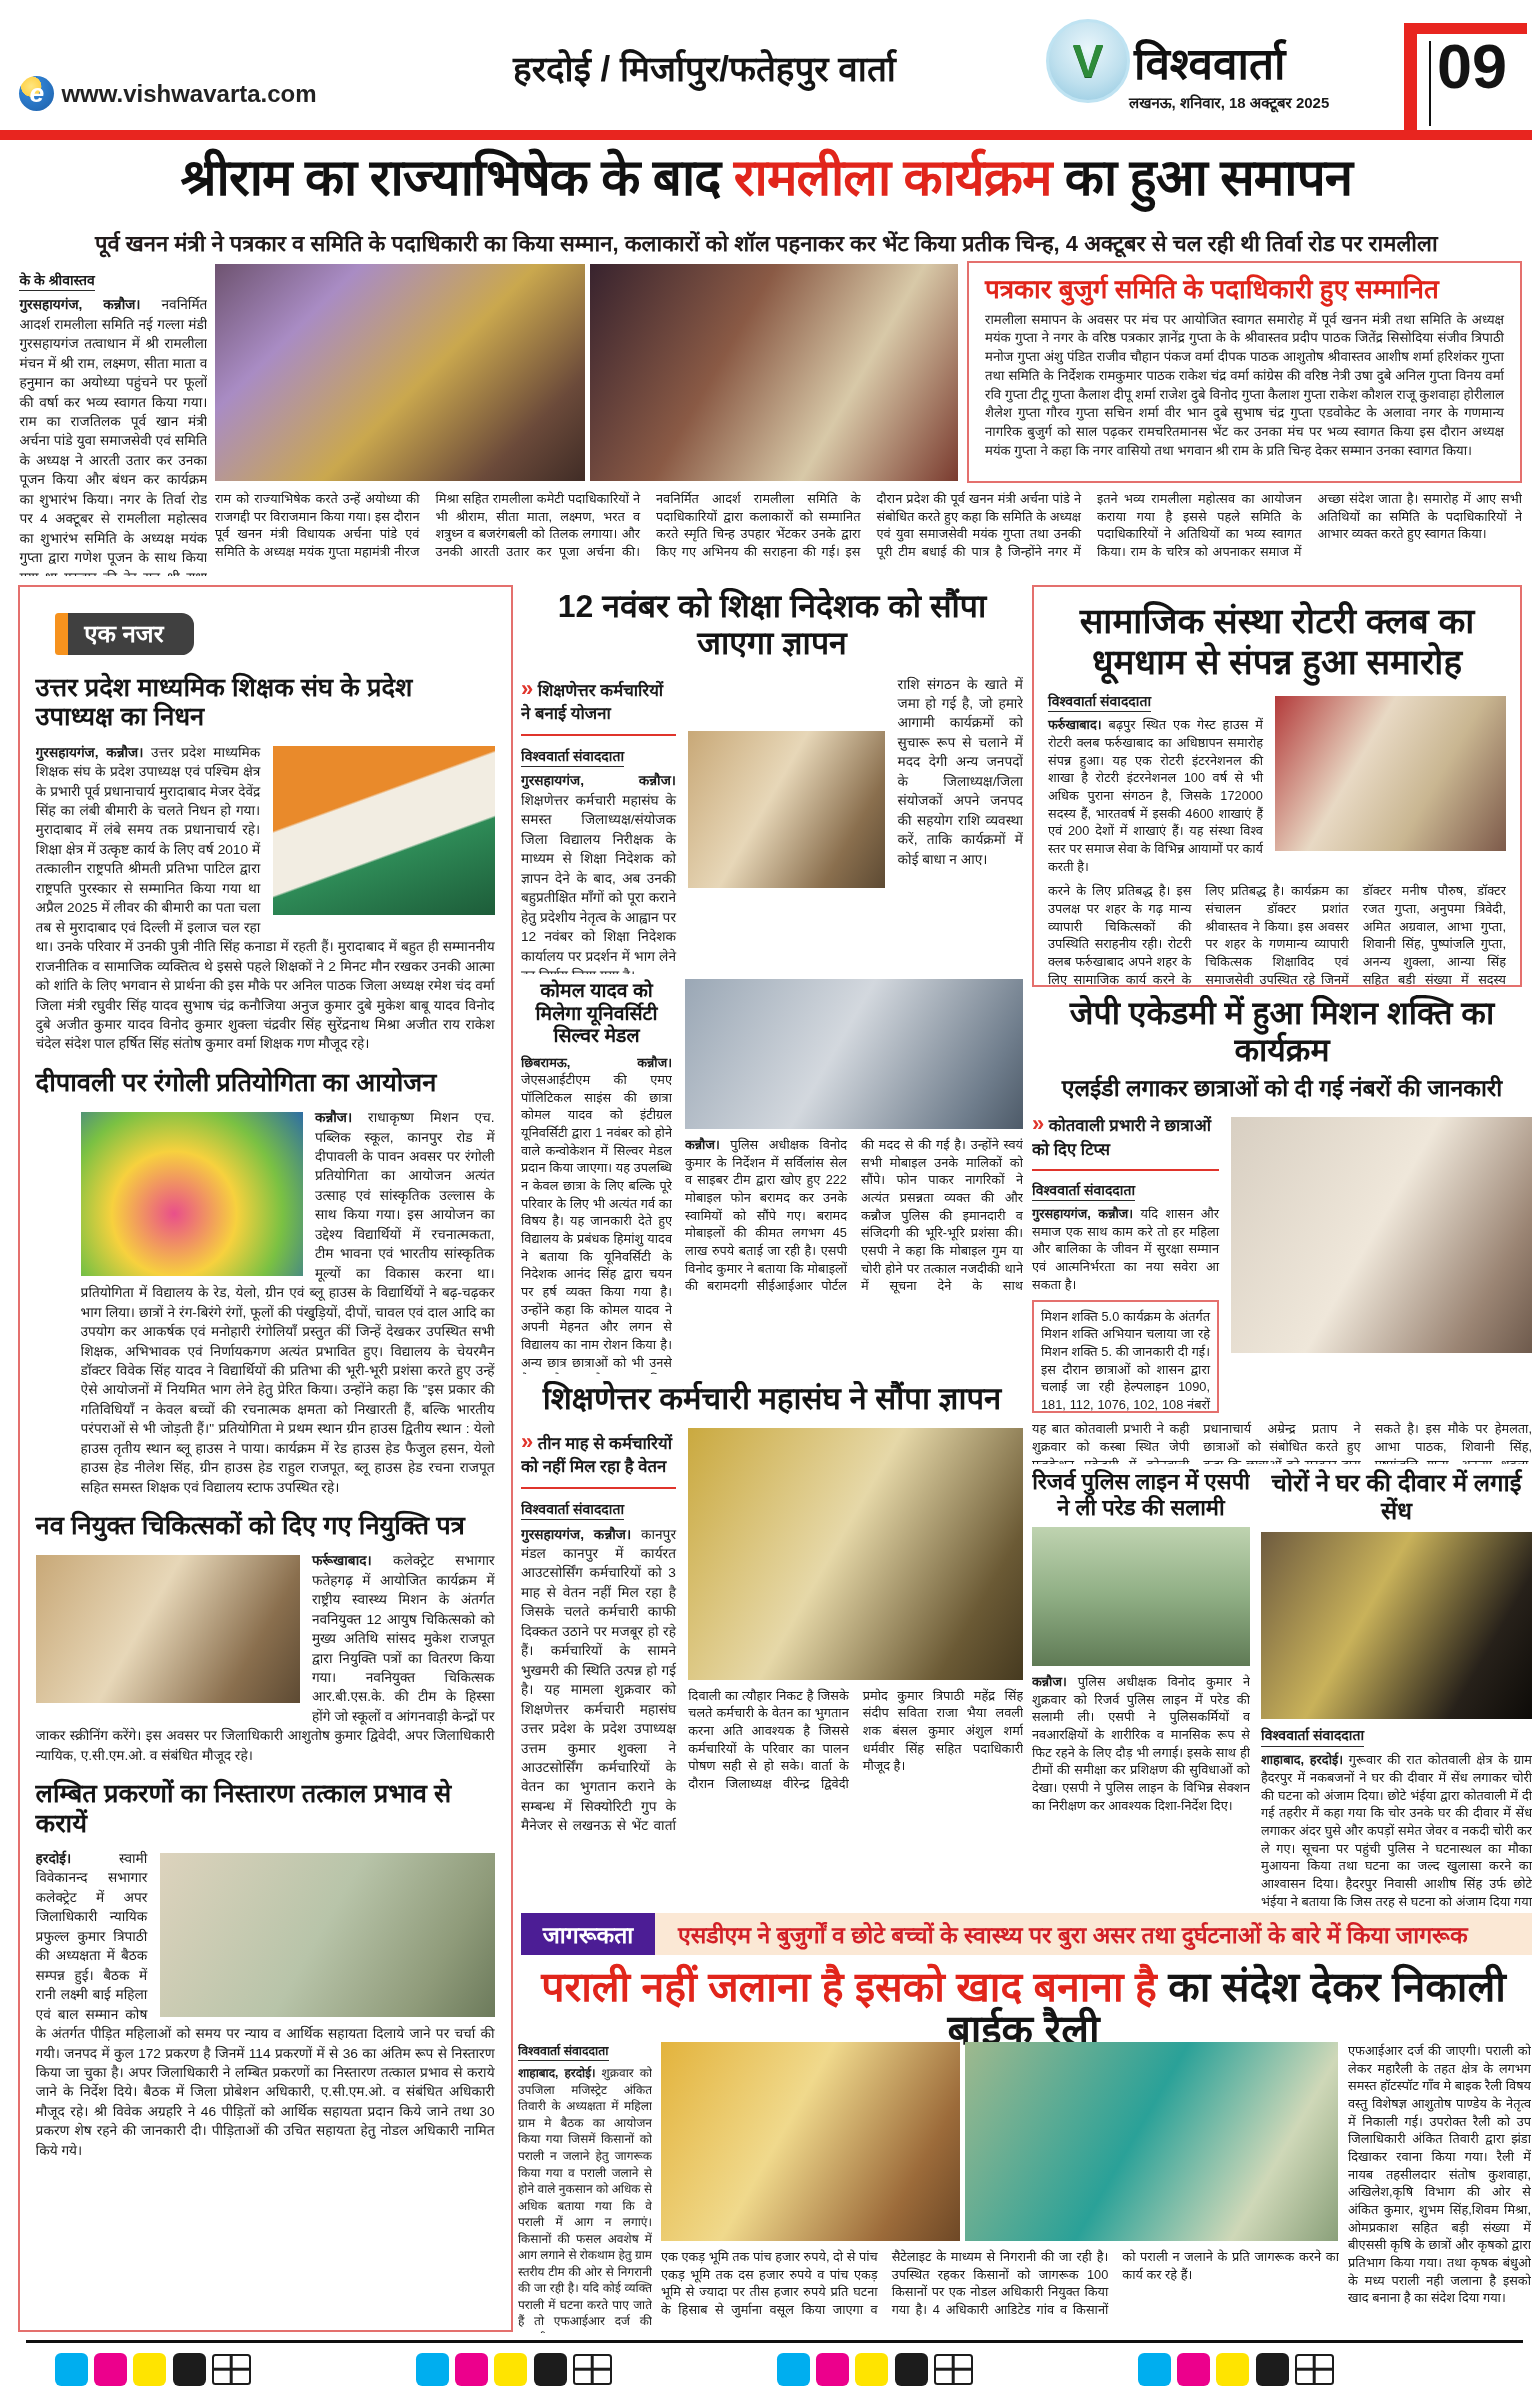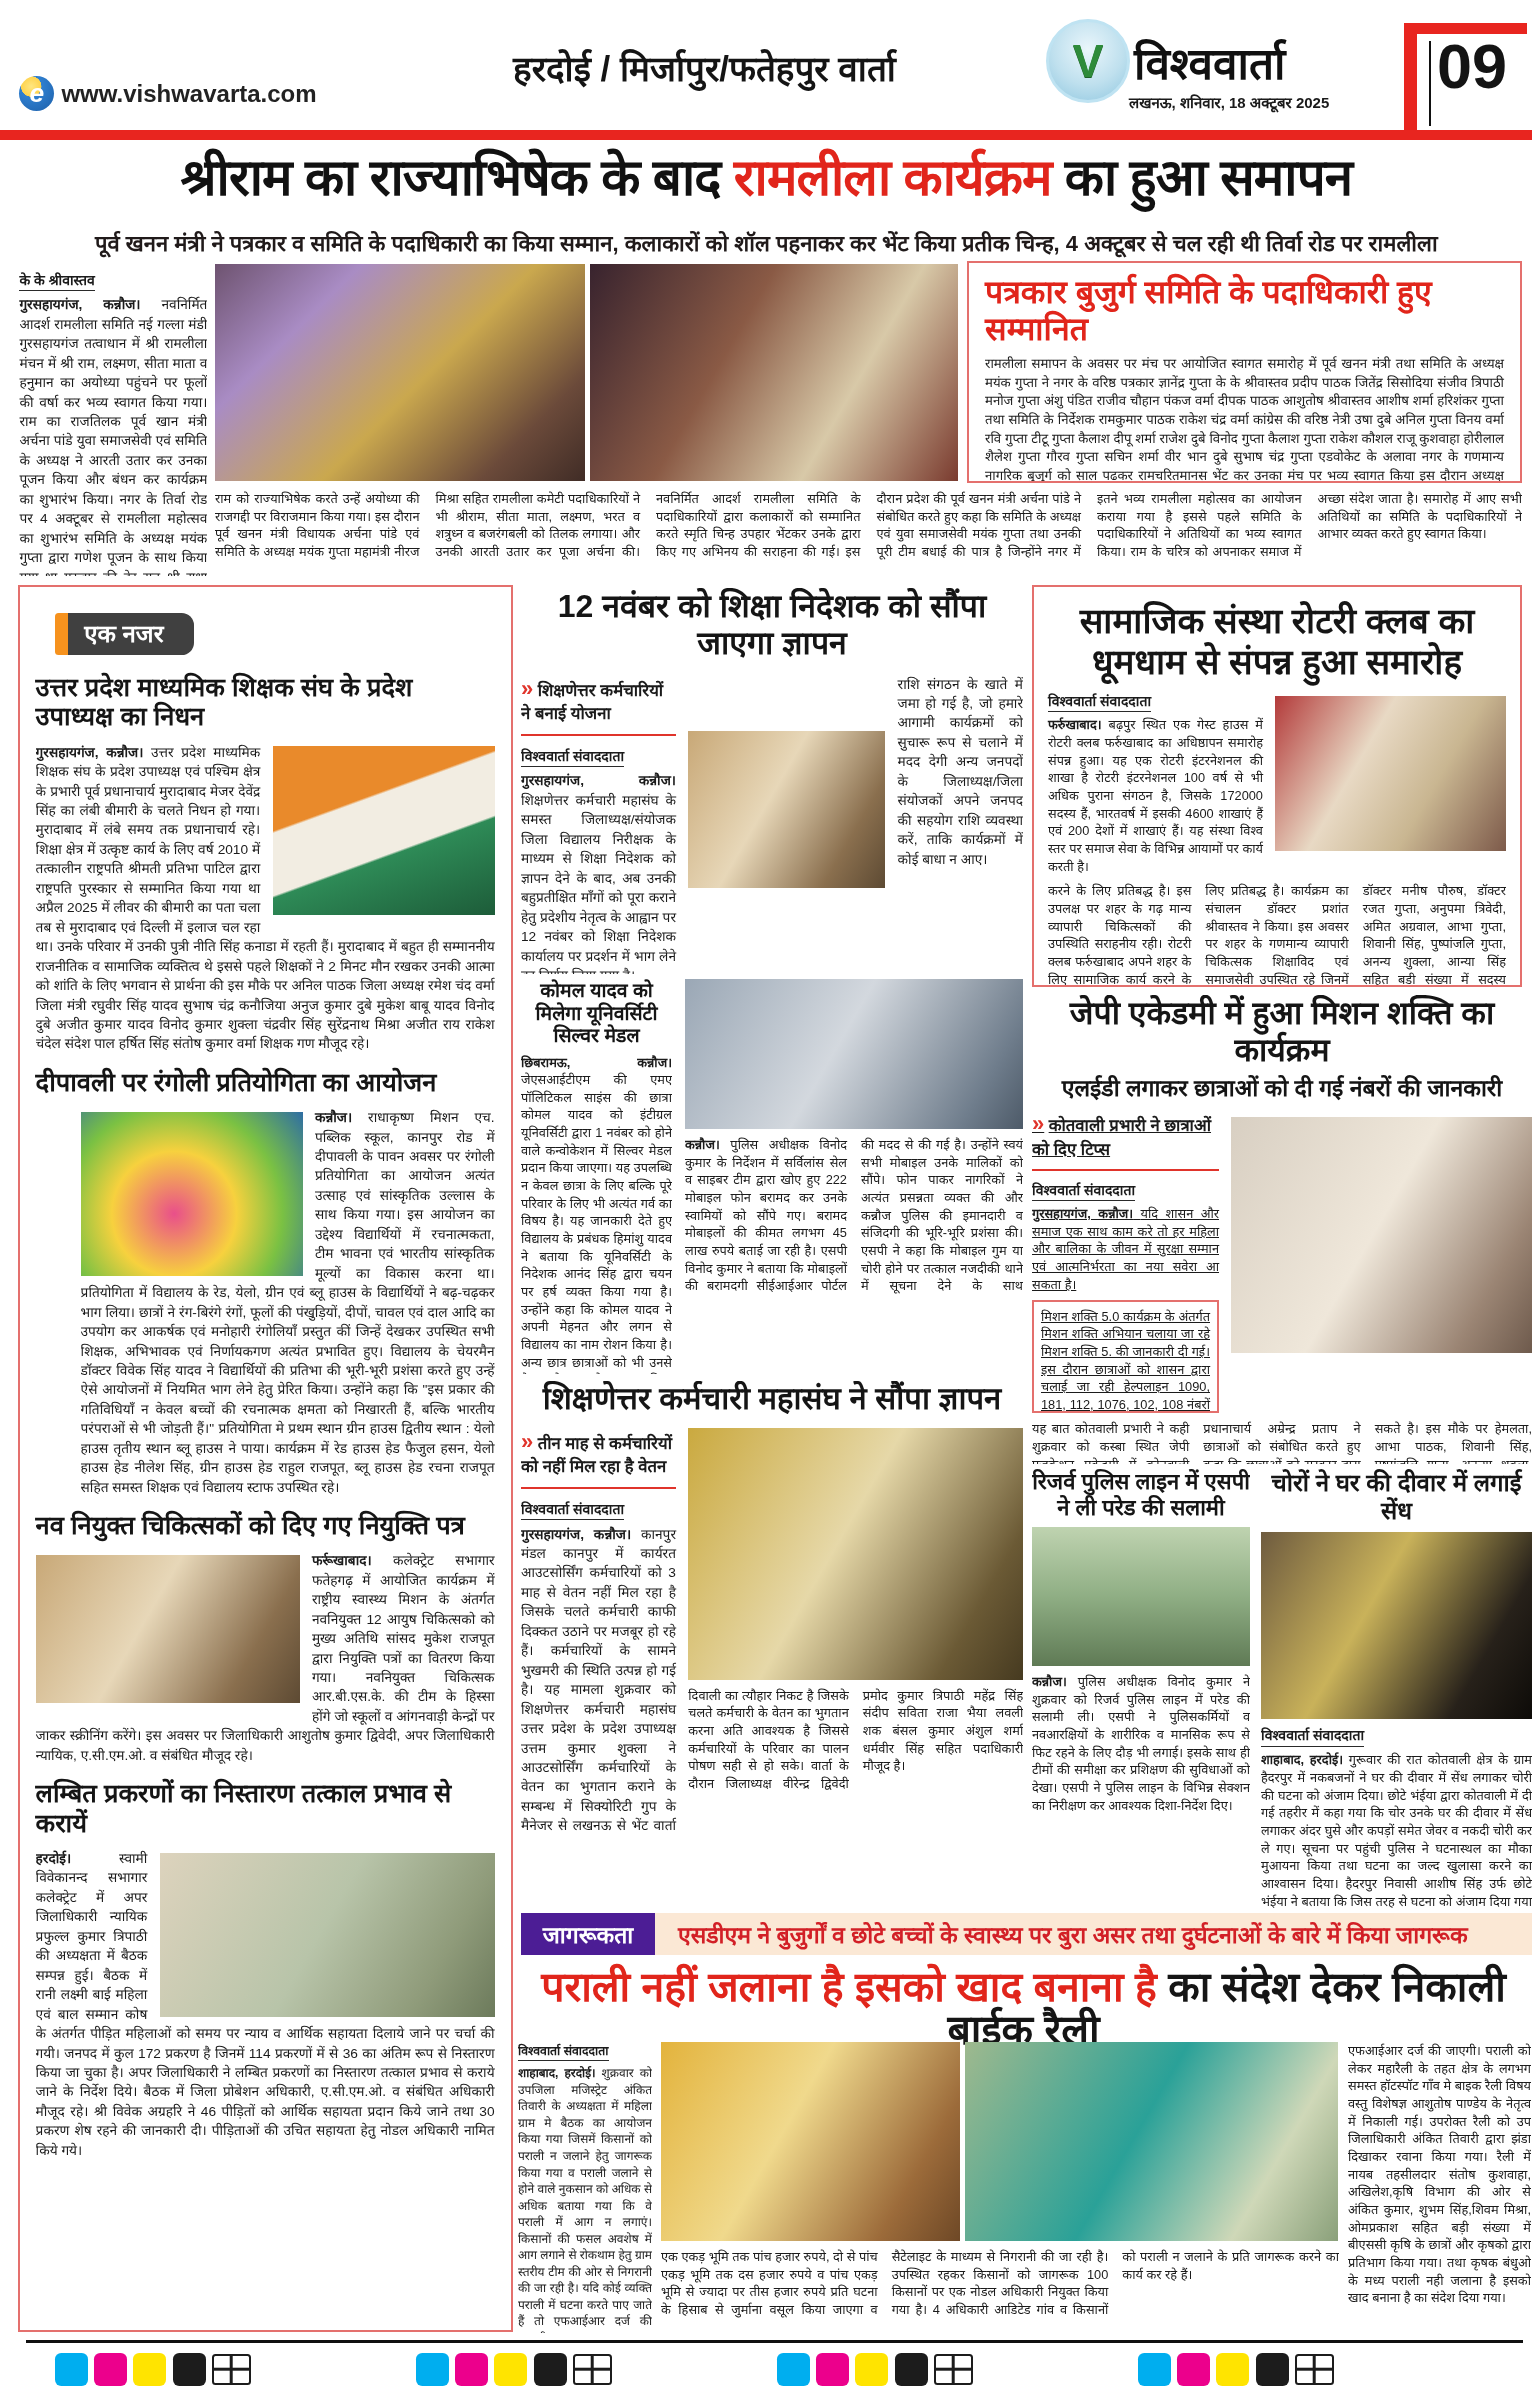--- a/index.html
+++ b/index.html
@@ -93,21 +93,21 @@
   <div class="byline">के के श्रीवास्तव</div>
   <div class="body-txt">
     <span class="dl">गुरसहायगंज, कन्नौज।</span>
     <span>नवनिर्मित आदर्श रामलीला समिति नई गल्ला मंडी गुरसहायगंज तत्वाधान में श्री रामलीला मंचन में श्री राम, लक्ष्मण, सीता माता व हनुमान का अयोध्या पहुंचने पर फूलों की वर्षा कर भव्य स्वागत किया गया। राम का राजतिलक पूर्व खान मंत्री अर्चना पांडे युवा समाजसेवी एवं समिति के अध्यक्ष ने आरती उतार कर उनका पूजन किया और बंधन कर कार्यक्रम का शुभारंभ किया। नगर के तिर्वा रोड पर 4 अक्टूबर से रामलीला महोत्सव का शुभारंभ समिति के अध्यक्ष मयंक गुप्ता द्वारा गणेश पूजन के साथ किया गया था गुरुवार की देर रात श्री राधा किशोरी सेवा संस्थान श्रीधाम वृंदावन मथुरा से आए प्रख्यात कलाकारों ने लीला मंचन में अयोध्या में राजगुरु वशिष्ट द्वारा राम को अयोध्या का राजा बनाए जाने की घोषणा की गई।</span>
   </div>
 </div>
 <div class="abs photo ph-stage" style="left:215px;top:264px;width:370px;height:217px;"></div>
 <div class="abs photo ph-pray" style="left:590px;top:264px;width:368px;height:217px;"></div>
 
 <div class="abs redbox" style="left:967px;top:261px;width:555px;height:222px;padding:10.6px 16px;overflow:hidden;">
-  <div class="hd hd-red" style="font-size:32px;margin-bottom:7px;">पत्रकार बुजुर्ग समिति के पदाधिकारी हुए सम्मानित</div>
+  <div class="hd hd-red" style="font-size:26px;margin-bottom:7px;">पत्रकार बुजुर्ग समिति के पदाधिकारी हुए सम्मानित</div>
   <div class="body-txt" style="font-size:13.2px;">रामलीला समापन के अवसर पर मंच पर आयोजित स्वागत समारोह में पूर्व खनन मंत्री तथा समिति के अध्यक्ष मयंक गुप्ता ने नगर के वरिष्ठ पत्रकार ज्ञानेंद्र गुप्ता के के श्रीवास्तव प्रदीप पाठक जितेंद्र सिसोदिया संजीव त्रिपाठी मनोज गुप्ता अंशु पंडित राजीव चौहान पंकज वर्मा दीपक पाठक आशुतोष श्रीवास्तव आशीष शर्मा हरिशंकर गुप्ता तथा समिति के निर्देशक रामकुमार पाठक राकेश चंद्र वर्मा कांग्रेस की वरिष्ठ नेत्री उषा दुबे अनिल गुप्ता विनय वर्मा रवि गुप्ता टीटू गुप्ता कैलाश दीपू शर्मा राजेश दुबे विनोद गुप्ता कैलाश गुप्ता राकेश कौशल राजू कुशवाहा होरीलाल शैलेश गुप्ता गौरव गुप्ता सचिन शर्मा वीर भान दुबे सुभाष चंद्र गुप्ता एडवोकेट के अलावा नगर के गणमान्य नागरिक बुजुर्ग को साल पढ़कर रामचरितमानस भेंट कर उनका मंच पर भव्य स्वागत किया इस दौरान अध्यक्ष मयंक गुप्ता ने कहा कि नगर वासियो तथा भगवान श्री राम के प्रति चिन्ह देकर सम्मान उनका स्वागत किया।</div>
 </div>
 
 <div class="abs cols6 sm-txt" style="left:215px;top:490px;width:1307px;height:88px;overflow:hidden;">राम को राज्याभिषेक करते उन्हें अयोध्या की राजगद्दी पर विराजमान किया गया। इस दौरान पूर्व खनन मंत्री विधायक अर्चना पांडे एवं समिति के अध्यक्ष मयंक गुप्ता महामंत्री नीरज मिश्रा सहित रामलीला कमेटी पदाधिकारियों ने भी श्रीराम, सीता माता, लक्ष्मण, भरत व शत्रुध्न व बजरंगबली को तिलक लगाया। और उनकी आरती उतार कर पूजा अर्चना की। नवनिर्मित आदर्श रामलीला समिति के पदाधिकारियों द्वारा कलाकारों को सम्मानित करते स्मृति चिन्ह उपहार भेंटकर उनके द्वारा किए गए अभिनय की सराहना की गई। इस दौरान प्रदेश की पूर्व खनन मंत्री अर्चना पांडे ने संबोधित करते हुए कहा कि समिति के अध्यक्ष एवं युवा समाजसेवी मयंक गुप्ता तथा उनकी पूरी टीम बधाई की पात्र है जिन्होंने नगर में इतने भव्य रामलीला महोत्सव का आयोजन कराया गया है इससे पहले समिति के पदाधिकारियों ने अतिथियों का भव्य स्वागत किया। राम के चरित्र को अपनाकर समाज में अच्छा संदेश जाता है। समारोह में आए सभी अतिथियों का समिति के पदाधिकारियों ने आभार व्यक्त करते हुए स्वागत किया।</div>
 
 <div class="abs redbox" style="left:17.6px;top:585px;width:495px;height:1747px;padding:14px 16px;overflow:hidden;">
   <div class="badge-wrap" style="width:264px;margin:12.3px 0 17.6px 19.4px;">
     <div class="badge-accent"></div>
     <div class="badge-red">एक नजर</div>
   </div>
@@ -224,21 +224,21 @@
     </div>
     <div class="photo ph-banner" style="flex:1;height:155px;margin-top:5.3px;"></div>
   </div>
   <div class="cols3 sm-txt" style="margin-top:7px;height:123px;overflow:hidden;">करने के लिए प्रतिबद्ध है। इस उपलक्ष पर शहर के गढ़ मान्य व्यापारी चिकित्सकों की उपस्थिति सराहनीय रही। रोटरी क्लब फर्रुखाबाद अपने शहर के लिए सामाजिक कार्य करने के लिए प्रतिबद्ध है। कार्यक्रम का संचालन डॉक्टर प्रशांत श्रीवास्तव ने किया। इस अवसर पर शहर के गणमान्य व्यापारी चिकित्सक शिक्षाविद एवं समाजसेवी उपस्थित रहे जिनमें डॉक्टर मनीष पौरुष, डॉक्टर रजत गुप्ता, अनुपमा त्रिवेदी, अमित अग्रवाल, आभा गुप्ता, शिवानी सिंह, पुष्पांजलि गुप्ता, अनन्य शुक्ला, आन्या सिंह सहित बड़ी संख्या में सदस्य मौजूद रहे। सभी ने क्लब के नवनियुक्त अध्यक्ष एवं सचिव को बधाई देते हुए नगर में सेवा कार्यों को आगे बढ़ाने का संकल्प लिया।</div>
 </div>
 
 <div class="abs" style="left:1032px;top:995px;width:500px;height:469px;overflow:hidden;">
   <div class="hd hd-c" style="font-size:32px;">जेपी एकेडमी में हुआ मिशन शक्ति का कार्यक्रम</div>
   <div class="hd hd-c" style="font-size:23px;font-weight:700;margin:5.3px 0 8.8px 0;">एलईडी लगाकर छात्राओं को दी गई नंबरों की जानकारी</div>
   <div style="display:flex;gap:12.3px;">
-    <div style="width:187px;flex:none;text-decoration:underline;">
+    <div style="width:187px;flex:none;">
       <div class="kick">
         <span class="ar">»</span><span>कोतवाली प्रभारी ने छात्राओं को दिए टिप्स</span>
       </div>
       <div class="kickrule"></div>
       <div style="margin-top:8.8px;">
         <span class="byline">विश्ववार्ता संवाददाता</span>
         <div class="sm-txt">
           <span class="dl">गुरसहायगंज, कन्नौज।</span>
           <span>यदि शासन और समाज एक साथ काम करे तो हर महिला और बालिका के जीवन में सुरक्षा सम्मान एवं आत्मनिर्भरता का नया सवेरा आ सकता है।</span>
         </div>

